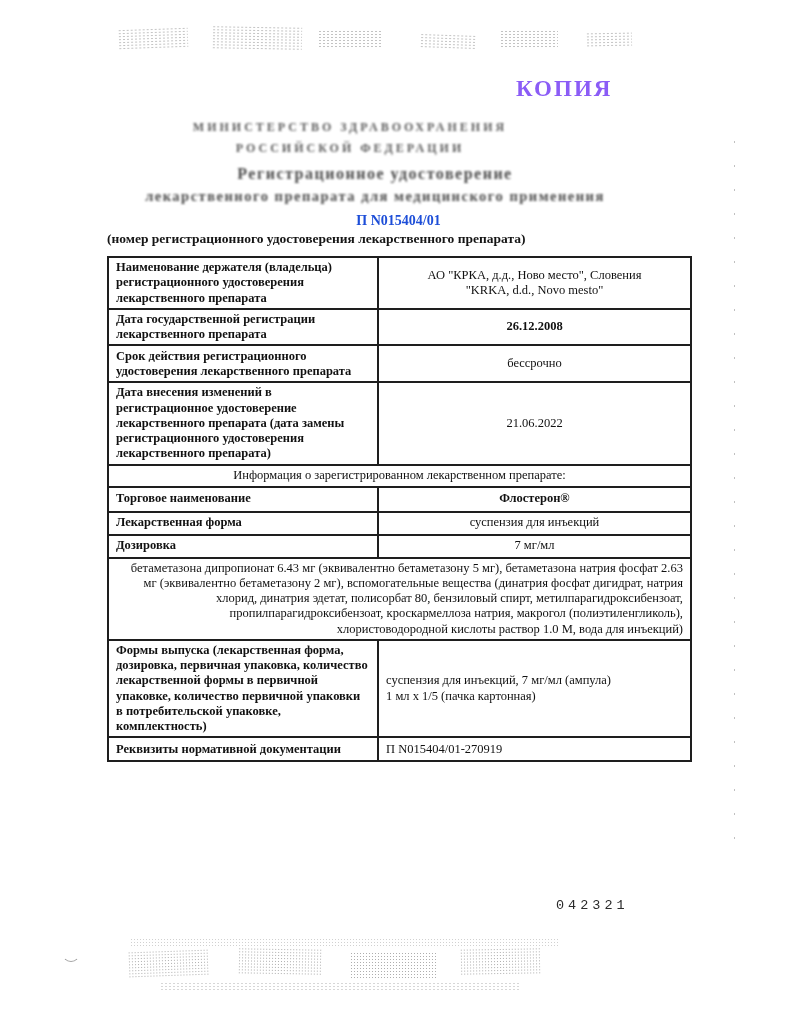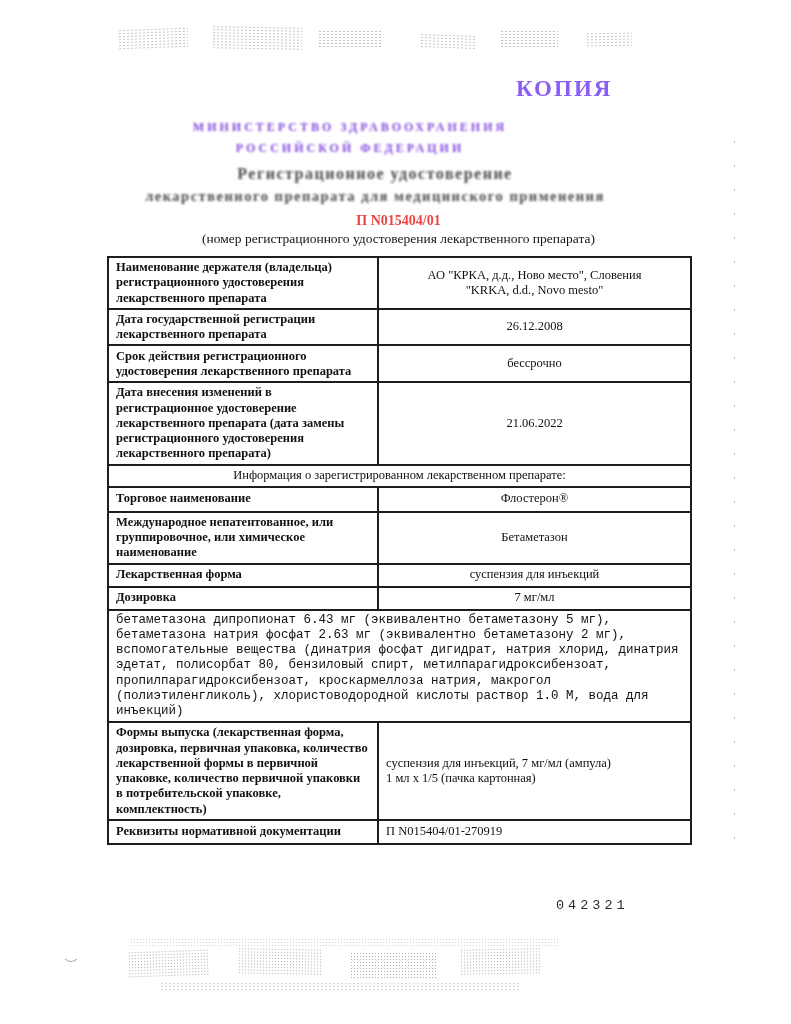--- a/index.html
+++ b/index.html
@@ -8,56 +8,56 @@
     background:#ffffff; overflow:hidden;
     font-family:"Liberation Serif", serif; color:#151515;
   }
   
   .copy-label {
     position:absolute; top:76px; left:516px;
     font-size:23px; font-weight:bold; letter-spacing:2px; color:#8b5cf6;
   }
   .ministry {
     position:absolute; left:120px; width:460px; text-align:center;
-    color:#6d28d9; font-weight:bold; font-size:12px; letter-spacing:3px;
+    color:#404040; font-weight:bold; font-size:12px; letter-spacing:3px;
     filter:blur(0.8px); opacity:.85; white-space:nowrap;
   }
   .ministry.l1 { top:120px; }
   .ministry.l2 { top:141px; }
   .doc-title {
     position:absolute; left:90px; width:570px; text-align:center;
     color:#4c4c4c; font-weight:bold; letter-spacing:1.5px;
     filter:blur(1px); white-space:nowrap;
   }
   .doc-title.l1 { top:165px; font-size:16px; }
   .doc-title.l2 { top:188px; font-size:14.5px; }
   .reg-number {
     position:absolute; top:213px; left:107px; width:583px; text-align:center;
-    font-size:14px; font-weight:bold; color:#ef4444;
+    font-size:14px; font-weight:bold; color:#1d4ed8;
   }
   .reg-caption {
-    position:absolute; top:231px; left:107px; width:583px; text-align:center;
-    font-size:13.5px; font-weight:normal; color:#151515;
+    position:absolute; top:231px; left:107px; width:583px; text-align:left;
+    font-size:13.5px; font-weight:bold; color:#151515;
   }
   
   table.doc {
     position:absolute; top:256px; left:107px; width:583px;
     border-collapse:collapse; table-layout:fixed;
   }
   table.doc td {
     border:2px solid #1e1e1e; font-size:12.5px; line-height:1.22;
     padding:2px 7px; color:#111; vertical-align:middle;
   }
   td.lbl { font-weight:bold; text-align:left; padding:3px 6px 3px 5px; }
   td.val { text-align:center; white-space:pre-line; }
   td.val-left { text-align:left; vertical-align:top; white-space:pre-line; }
-  td.bold { font-weight:normal; }
+  td.bold { font-weight:bold; }
   td.span-center { text-align:center; }
   td.span-bold { font-weight:bold; text-align:left; padding:3px 6px; }
-  td.span-text { text-align:left; vertical-align:top; padding:4px 6px;font-family:Liberation Mono, monospace; }
+  td.span-text { text-align:right; vertical-align:top; padding:4px 6px; }
   
   .serial {
     position:absolute; top:898px; left:556px;
     font-family:"Liberation Mono", monospace; font-size:13.5px;
     letter-spacing:4px; color:#2a2a2a;
   }
   
   .noise {
     position:absolute;
     background-image:radial-gradient(circle, rgba(45,45,45,.85) .6px, transparent .95px);
@@ -119,24 +119,20 @@
       <td class="lbl">Дата внесения изменений в регистрационное удостоверение лекарственного препарата (дата замены регистрационного удостоверения лекарственного препарата)</td>
       <td class="val">21.06.2022</td>
     </tr>
     <tr style="height:22px">
       <td class="span-center" colspan="2">Информация о зарегистрированном лекарственном препарате:</td>
     </tr>
     <tr style="height:25px">
       <td class="lbl">Торговое наименование</td>
       <td class="val bold">Флостерон®</td>
     </tr>
-    <tr style="height:52px">
-      <td class="lbl">Международное непатентованное, или группировочное, или химическое наименование</td>
-      <td class="val">Бетаметазон</td>
-    </tr>
     <tr style="height:23px">
       <td class="lbl">Лекарственная форма</td>
       <td class="val">суспензия для инъекций</td>
     </tr>
     <tr style="height:23px">
       <td class="lbl">Дозировка</td>
       <td class="val">7 мг/мл</td>
     </tr>
     <tr style="height:72px">
       <td class="span-text" colspan="2">бетаметазона дипропионат 6.43 мг (эквивалентно бетаметазону 5 мг), бетаметазона натрия фосфат 2.63 мг (эквивалентно бетаметазону 2 мг), вспомогательные вещества (динатрия фосфат дигидрат, натрия хлорид, динатрия эдетат, полисорбат 80, бензиловый спирт, метилпарагидроксибензоат, пропилпарагидроксибензоат, кроскармеллоза натрия, макрогол (полиэтиленгликоль), хлористоводородной кислоты раствор 1.0 М, вода для инъекций)</td>

